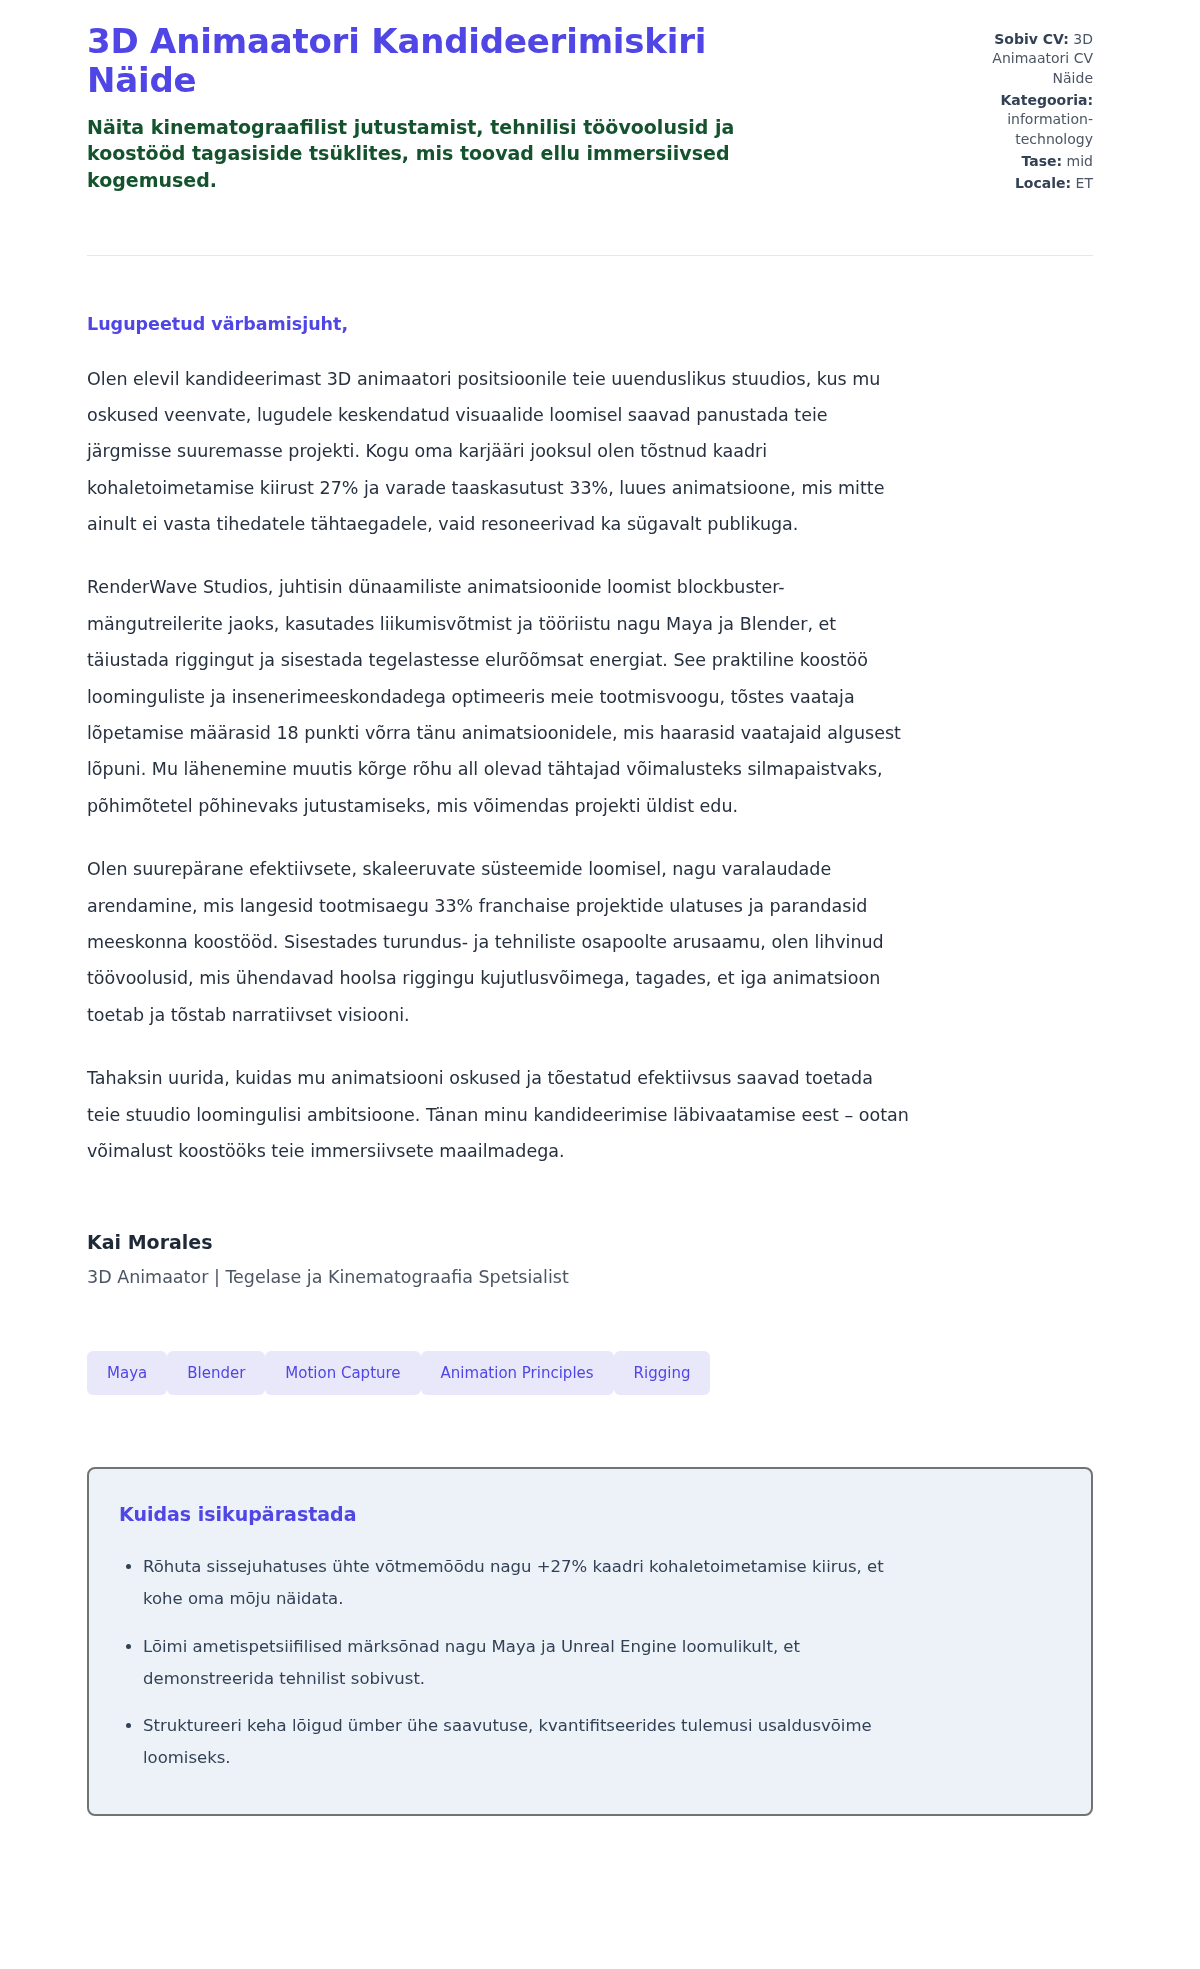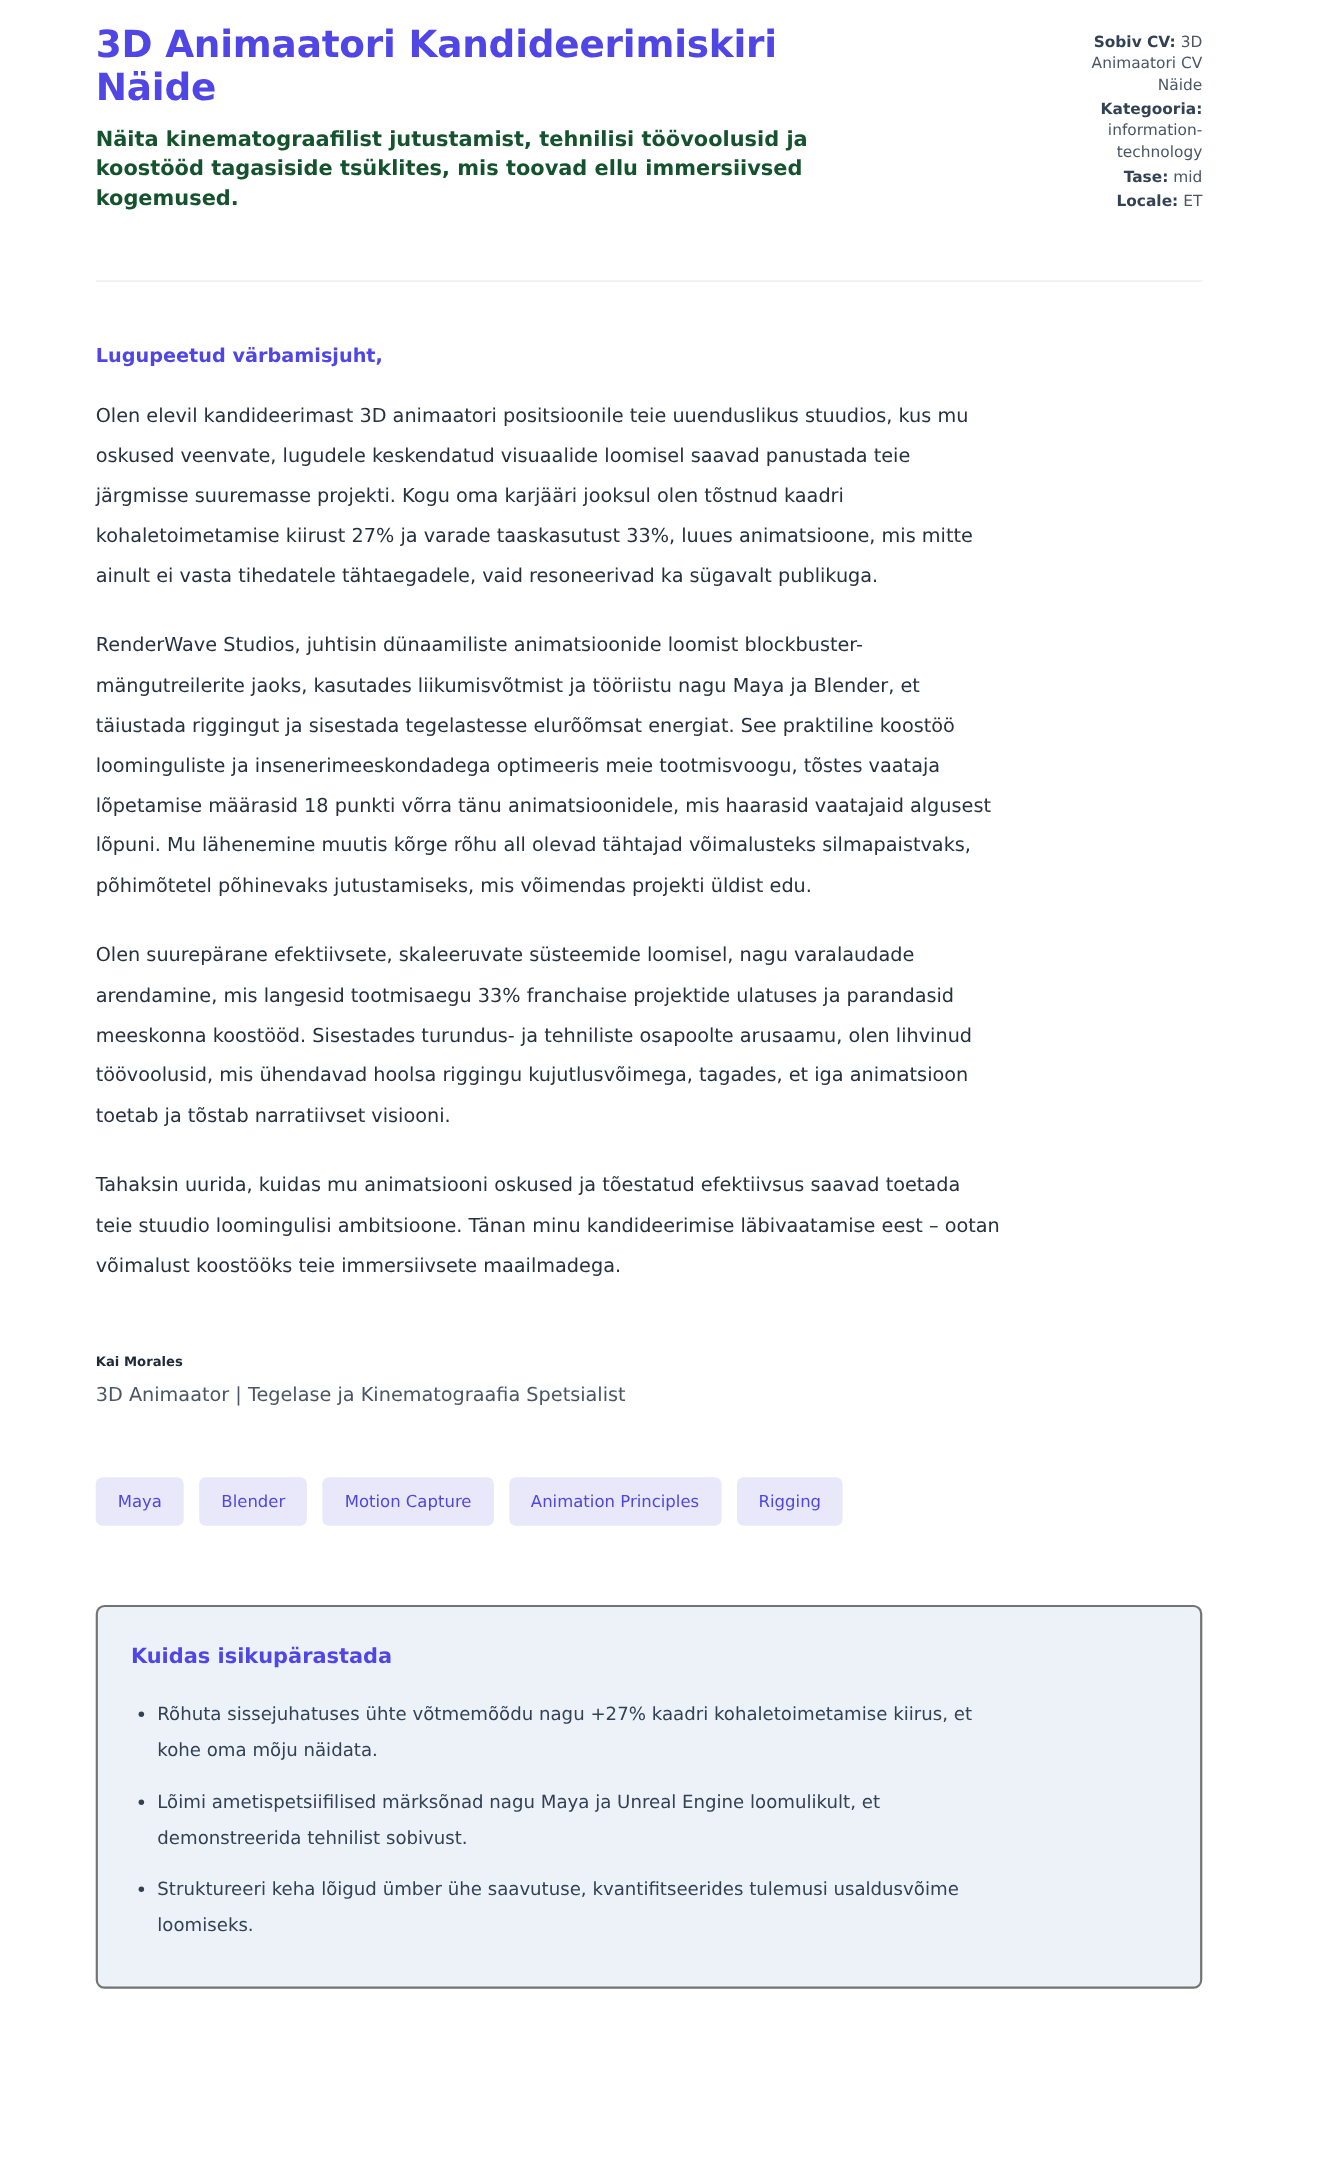--- a/index.html
+++ b/index.html
@@ -62,25 +62,25 @@
   }
   .letter p.body-paragraph {
     margin-top: 27px;
     font-size: 17.5px;
     line-height: 2.08;
     color: #26303f;
   }
 
   
   .signature { margin-top: 62px; }
-  .signature-name { font-weight: 700; font-size: 12px; color: #1f2937; }
+  .signature-name { font-weight: 700; font-size: 19px; color: #1f2937; }
   .signature-role { margin-top: 14px; font-size: 17.5px; color: #4b5563; }
 
   
-  .skills { margin-top: 64px; display: flex; gap: 14px; flex-wrap: wrap; }
+  .skills { margin-top: 64px; display: flex; gap: 0; flex-wrap: wrap; }
   .skill-tag {
     background: #e9e8fa;
     color: #4f46e5;
     font-size: 15px;
     padding: 13px 20px;
     border-radius: 6px;
     white-space: nowrap;
   }
 
   

